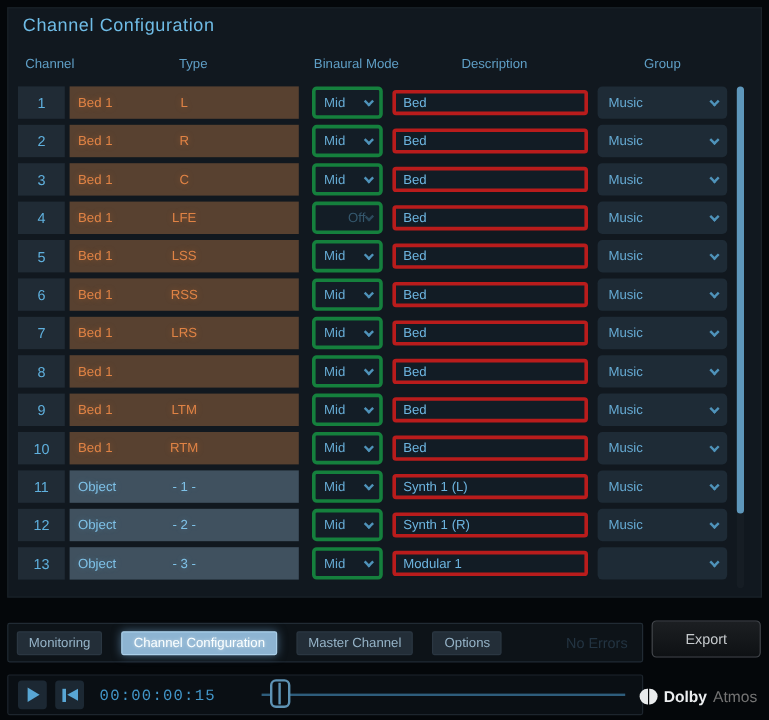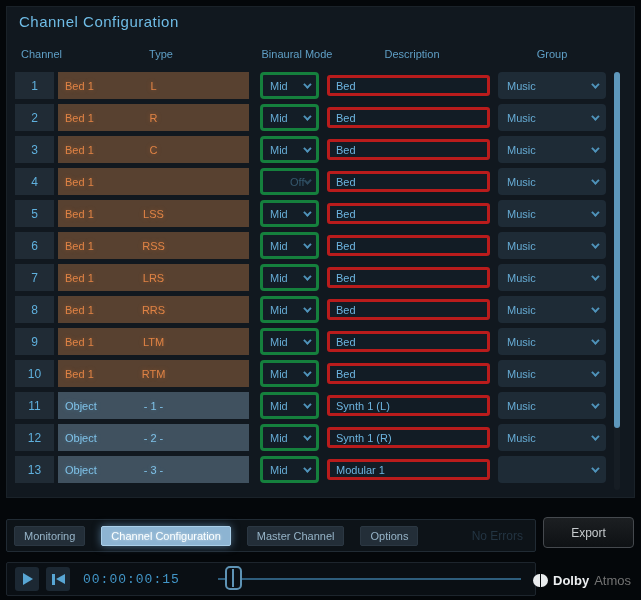--- a/index.html
+++ b/index.html
@@ -168,20 +168,21 @@
       <span class="gval">Music</span>
       <span class="chev"></span>
     </div>
   </div>
 
   <div class="row">
     <div class="cell ch">4</div>
     <div class="sp4"></div>
     <div class="cell type-cell bed">
       <span class="src">Bed 1</span>
+      <span class="ttype">LFE</span>
     </div>
     <div class="sp11"></div>
     <div class="cell binaural disabled">
       <span class="bval">Off</span>
       <span class="chev"></span>
     </div>
     <div class="sp8"></div>
     <div class="cell desc">
       <span class="dval">Bed</span>
     </div>
@@ -259,21 +260,20 @@
       <span class="gval">Music</span>
       <span class="chev"></span>
     </div>
   </div>
 
   <div class="row">
     <div class="cell ch">8</div>
     <div class="sp4"></div>
     <div class="cell type-cell bed">
       <span class="src">Bed 1</span>
-      <span class="ttype">RRS</span>
     </div>
     <div class="sp11"></div>
     <div class="cell binaural">
       <span class="bval">Mid</span>
       <span class="chev"></span>
     </div>
     <div class="sp8"></div>
     <div class="cell desc">
       <span class="dval">Bed</span>
     </div>

